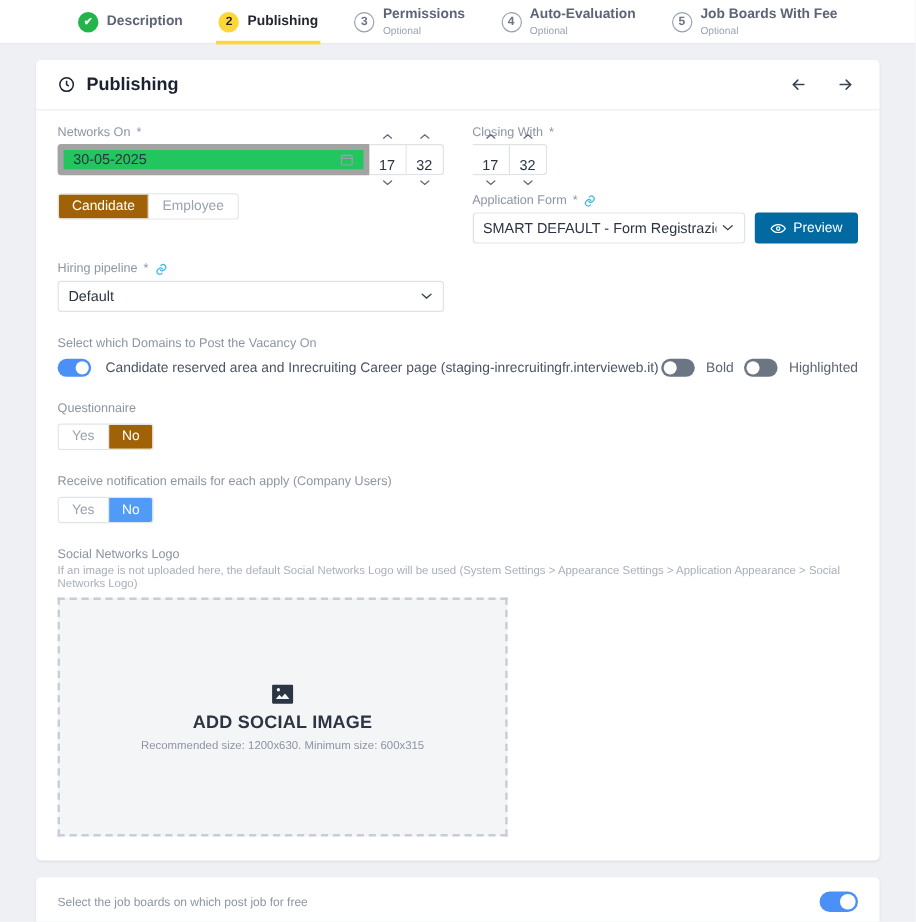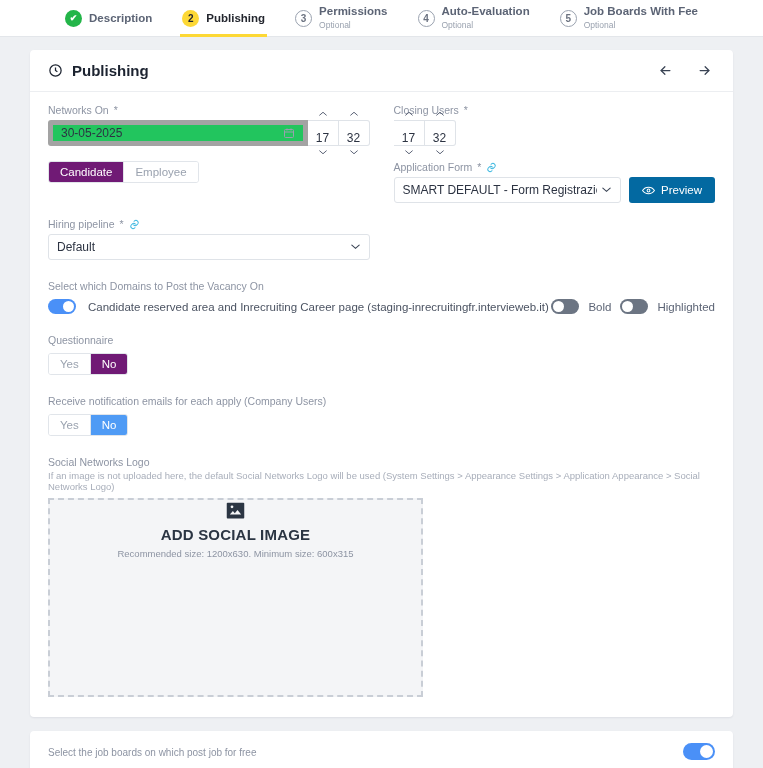--- a/index.html
+++ b/index.html
@@ -135,21 +135,21 @@
   
   .seg { display: inline-flex; height: 22px; border-radius: 3px; overflow: hidden;
          border: 1px solid #e1e5ea; }
   .seg button {
     border: none; background: #fff; cursor: pointer;
     font-family: inherit; font-size: 11.5px;
     padding: 0 11px; color: #9aa2af;
     border-right: 1px solid #e1e5ea;
   }
   .seg button:last-child { border-right: none; }
-  .seg button.on-soft { background: #701a75; color: #fff; text-align: right; }
+  .seg button.on-soft { background: #a16207; color: #fff; text-align: right; }
   .seg button.on-strong { background: #4f9bf5; color: #fff; }
 
   
   .sel {
     height: 26px;
     border: 1px solid #dfe3e8;
     border-radius: 3px;
     background: #fff;
     display: flex; align-items: center;
     padding: 0 8px;
@@ -204,21 +204,21 @@
   .gap-sm { margin-top: 15px; }
   .gap-md { margin-top: 20px; }
 
   
   .upl-note { font-size: 9.5px; color: #a8aeba; margin: 2px 0 6px 0; }
   .dropzone {
     height: 199px;
     border: 2px dashed #c9ced6;
     background: #f4f5f7;
     display: flex; flex-direction: column;
-    align-items: center; 
+    align-items: center; justify-content: center;
     gap: 5px;
     cursor: pointer;
     width: 375px;
   }
   .dz-ico { color: #2b3543; line-height: 0; }
   .dz-title { font-size: 15px; font-weight: bold; color: #2b3543; letter-spacing: .2px; }
   .dz-sub { font-size: 9.5px; color: #8d94a3; }
 
   
   .card-bottom { margin-top: 14px; padding: 12px 18px 14px 18px; display: flex; align-items: center; }
@@ -346,21 +346,21 @@
                 <svg width="10" height="7" viewBox="0 0 24 14" fill="none" stroke="currentColor" stroke-width="2.4" stroke-linecap="round">
                     <path d="M4 3l8 7 8-7"></path>
                   </svg>
               </span>
             </div>
           </div>
         </div>
 
         <div class="col">
           <div class="fld-label">
-            <span>Closing Users</span>
+            <span>Closing With</span>
             <span class="req">*</span>
           </div>
           <div class="datewrap">
             <div class="spin">
               <span class="up">
                 <svg width="10" height="7" viewBox="0 0 24 14" fill="none" stroke="currentColor" stroke-width="2.4" stroke-linecap="round">
                     <path d="M4 11l8-7 8 7"></path>
                   </svg>
               </span>
               <span>17</span>

